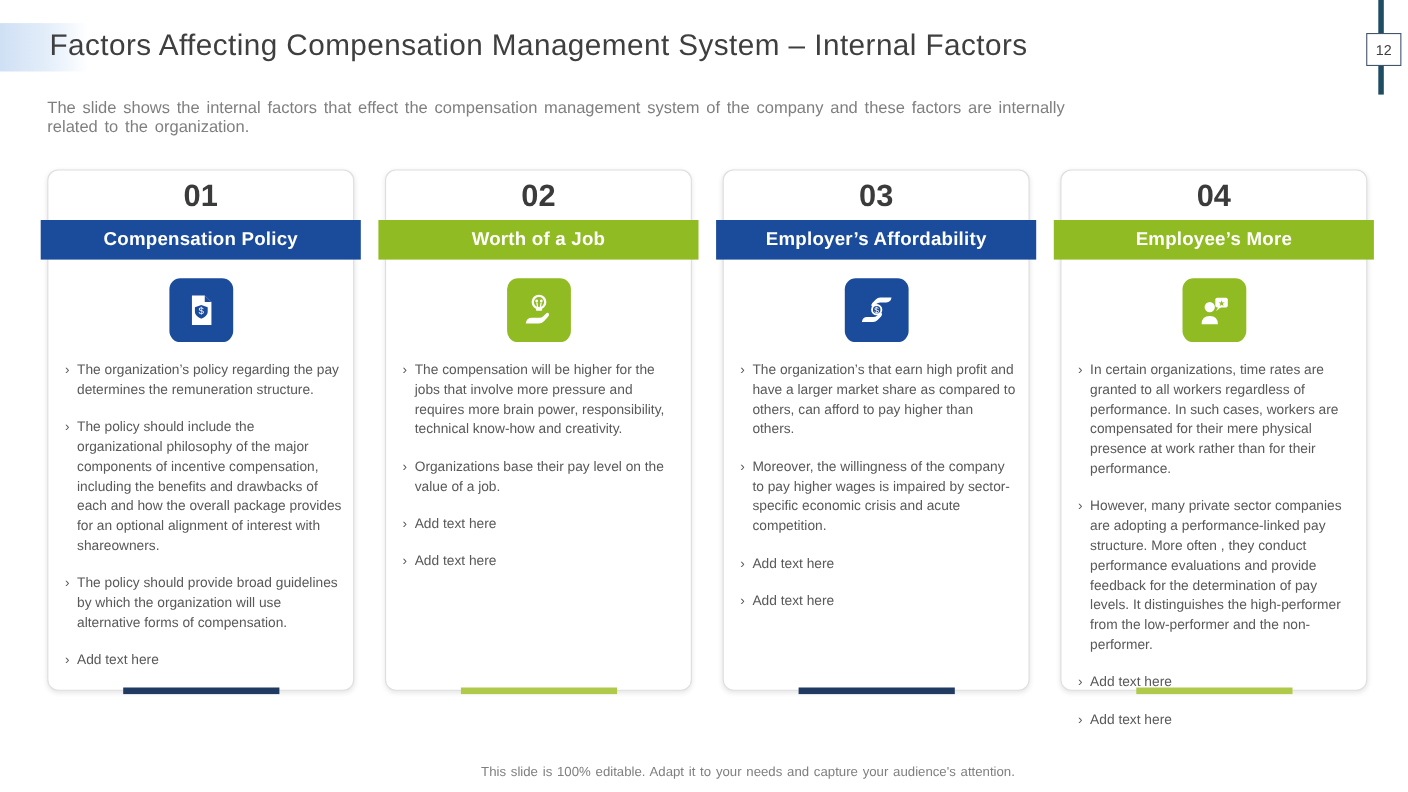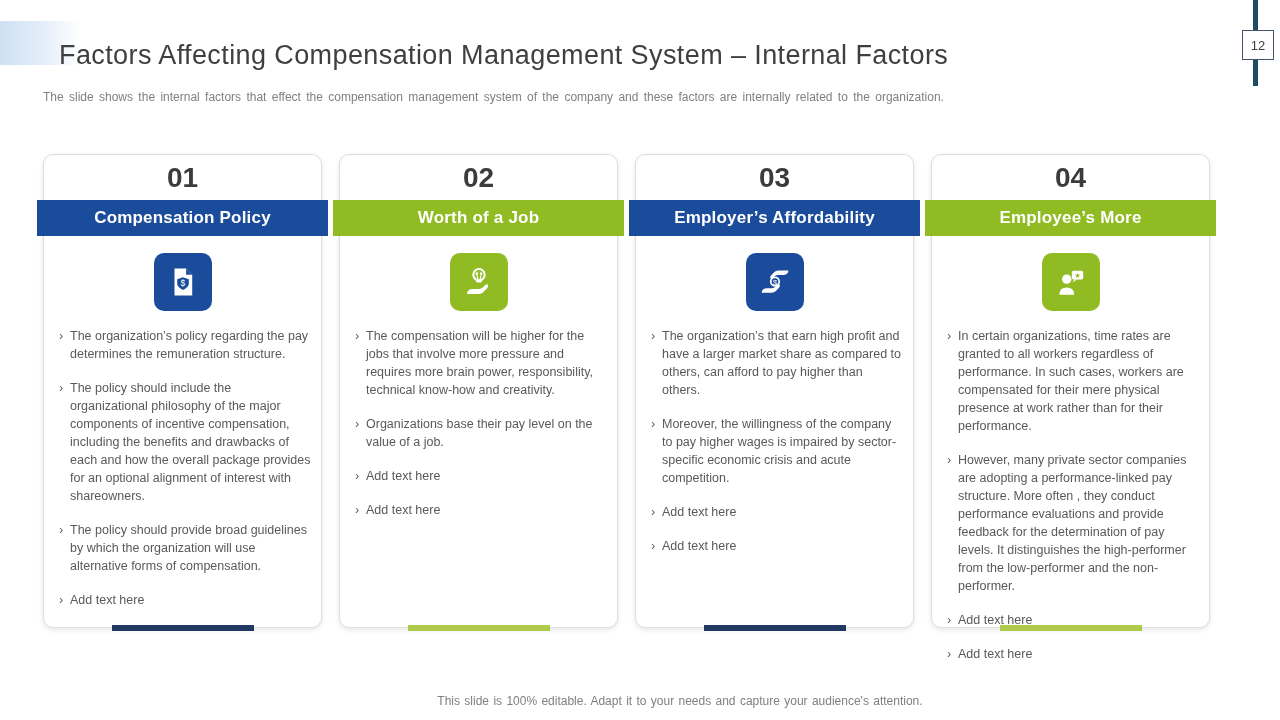--- a/index.html
+++ b/index.html
@@ -6,36 +6,36 @@
   .slide{
     position:relative;width:1280px;height:720px;background:#ffffff;
     font-family:"Liberation Sans",sans-serif;overflow:hidden;margin:0 auto;
   }
   
   .title-accent{
     position:absolute;left:0;top:21px;width:80px;height:44px;
     background:linear-gradient(90deg,#cfe0f4 0%,#e4eefa 55%,#ffffff 100%);
   }
   .title{
-    position:absolute;left:43px;top:24px;margin:16px;width:1140px;
+    position:absolute;left:43px;top:24px;margin:2px;width:1140px;
     font-size:27px;font-weight:400;letter-spacing:.4px;color:#3f3f3f;
   }
   .vline{position:absolute;left:1253px;top:0;width:5px;height:86px;background:#1e4d63;}
   .page-badge{
     position:absolute;left:1242px;top:30px;width:30px;height:28px;
     background:#ffffff;border:1px solid #44546a;
     display:flex;align-items:center;justify-content:center;
     font-size:13px;color:#3f3f3f;
   }
   .subtitle{
     position:absolute;left:43px;top:90px;margin:0;width:950px;
-    font-size:12px;color:#7f7f7f;word-spacing:2px;
+    font-size:15px;color:#7f7f7f;word-spacing:2px;
   }
   
-  .cards{position:absolute;left:43px;top:154px;width:1200px;display:flex;gap:17px;}
+  .cards{position:absolute;left:43px;top:154px;width:1200px;display:flex;gap:28px;}
   .card{
     position:relative;width:277px;height:472px;background:#fff;
     border:1px solid #dedede;border-radius:10px;
     box-shadow:0 2px 5px rgba(0,0,0,.10);
   }
   .card.blue{--accent:#1b4c9b;--underline:#203a62;}
   .card.green{--accent:#90bb22;--underline:#afc94b;}
   .card-number{
     height:45px;display:flex;align-items:center;justify-content:center;
     font-size:28px;font-weight:700;color:#3b3b3b;

